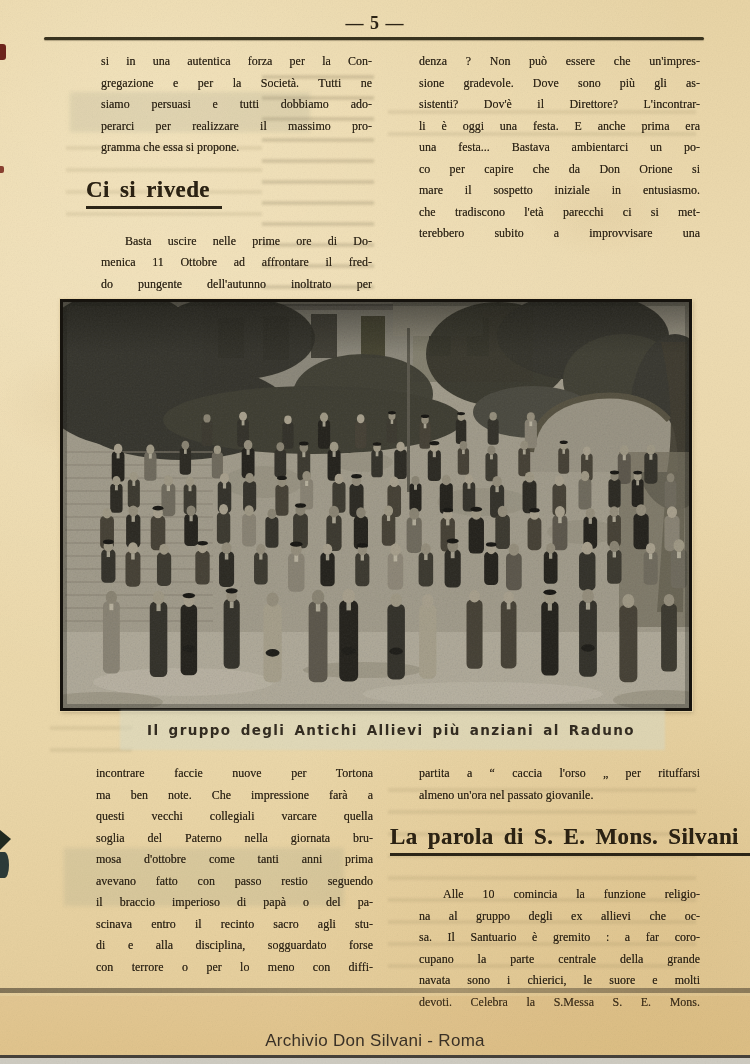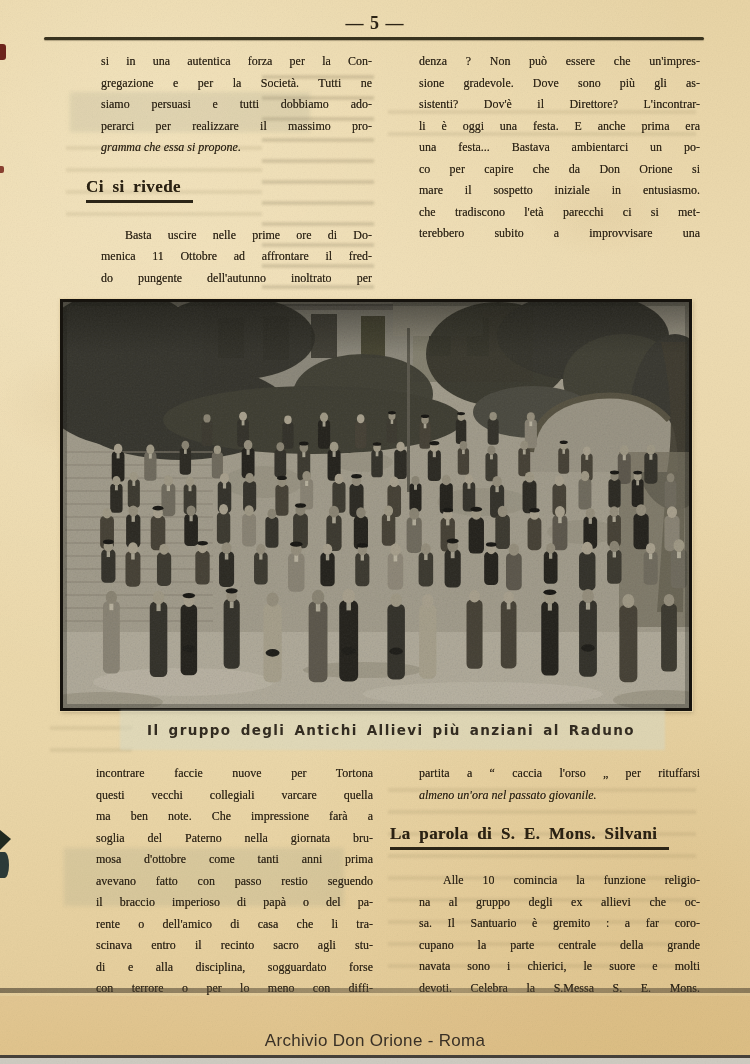--- a/index.html
+++ b/index.html
@@ -17,28 +17,28 @@
   .toprule{position:absolute;top:37px;left:44px;width:660px;height:3px;background:#39331f;
     box-shadow:0 1px 1px rgba(60,50,30,.35);border-radius:2px;}
   
   .col{position:absolute;}
   .col-tl{left:66px;top:51px;width:306px;}
   .col-tr{left:384px;top:51px;width:316px;}
   .col-bl{left:61px;top:763px;width:312px;}
   .col-br{left:384px;top:763px;width:316px;}
   .line{font-size:12px;line-height:21.5px;text-align:justify;text-align-last:justify;
     text-justify:inter-word;color:#2e2517;text-shadow:0 0 .5px rgba(46,37,23,.65);margin-left:35px;}
-  .line.end{text-align-last:left;font-style:italic;}
+  .line.end{text-align-last:left;}
   .para.indent .line:first-child{text-indent:24px;}
   .heading{white-space:nowrap;}
-  .heading .hspan{display:inline-block;font-weight:bold;font-size:17px;letter-spacing:.4px;
+  .heading .hspan{display:inline-block;font-weight:bold;font-size:23px;letter-spacing:.4px;
     word-spacing:4px;color:#2b2213;border-bottom:3px solid #2c2517;padding:0 12px 3px 0;
     text-shadow:0 0 .5px rgba(43,34,19,.6);}
   .h1{margin:18px 0 22px 20px;}
-  .h2{margin:18px 0 20px 6px;}
+  .h2{margin:18px 0 28px 6px;}
   
   .photo{position:absolute;left:60px;top:299px;width:632px;height:412px;
     border:3px solid #16130e;background:#a39d8c;box-sizing:border-box;
     box-shadow:0 0 0 1px rgba(236,217,172,.8), 1px 2px 4px rgba(70,55,30,.25);}
   .photo svg{display:block;}
   .caption-band{position:absolute;left:120px;top:710px;width:545px;height:40px;
     background:rgba(216,219,200,.5);filter:blur(1px);}
   .caption{position:absolute;left:76px;top:722px;width:630px;text-align:center;
     font-family:"DejaVu Sans", sans-serif;font-weight:bold;font-size:13.5px;
     letter-spacing:1.4px;word-spacing:3px;color:#332c21;}
@@ -497,27 +497,26 @@
       <rect x="0" y="0" width="626" height="406" filter="url(#ph-grain)" opacity=".08" style="mix-blend-mode:screen"></rect>
     </svg>
   </div>
   <div class="caption-band"></div>
   <div class="caption">Il gruppo degli Antichi Allievi più anziani al Raduno</div>
 
   <div class="col col-bl">
     <div class="parablock">
         <div class="para">
           <div class="line">incontrare faccie nuove per Tortona</div>
+          <div class="line">ma ben note. Che impressione farà a</div>
           <div class="line">questi vecchi collegiali varcare quella</div>
-          <div class="line">ma ben note. Che impressione farà a</div>
           <div class="line">soglia del Paterno nella giornata bru-</div>
           <div class="line">mosa d'ottobre come tanti anni prima</div>
           <div class="line">avevano fatto con passo restio seguendo</div>
           <div class="line">il braccio imperioso di papà o del pa-</div>
-          <div class="line">rente o dell'amico di casa che li tra-</div>
           <div class="line">scinava entro il recinto sacro agli stu-</div>
           <div class="line">di e alla disciplina, sogguardato forse</div>
           <div class="line">con terrore o per lo meno con diffi-</div>
         </div>
       </div>
   </div>
 
   <div class="col col-br">
     <div class="parablock">
         <div class="para">
@@ -535,21 +534,21 @@
           <div class="line">sa. Il Santuario è gremito : a far coro-</div>
           <div class="line">cupano la parte centrale della grande</div>
           <div class="line">navata sono i chierici, le suore e molti</div>
           <div class="line">devoti. Celebra la S.Messa S. E. Mons.</div>
         </div>
       </div>
   </div>
 
   <div class="smudge-line"></div>
   <div class="footer-tint"></div>
-  <div class="footer-label">Archivio Don Orione - Roma</div>
+  <div class="footer-label">Archivio Don Silvani - Roma</div>
   <div class="bottom-rule"></div>
   <div class="bottom-strip"></div>
 
   <div class="mark mark-red"></div>
   <div class="mark mark-dot"></div>
   <div class="mark mark-tri"></div>
   <div class="mark mark-blob"></div>
 
   <svg class="grain-overlay" width="750" height="1064">
     <defs>

